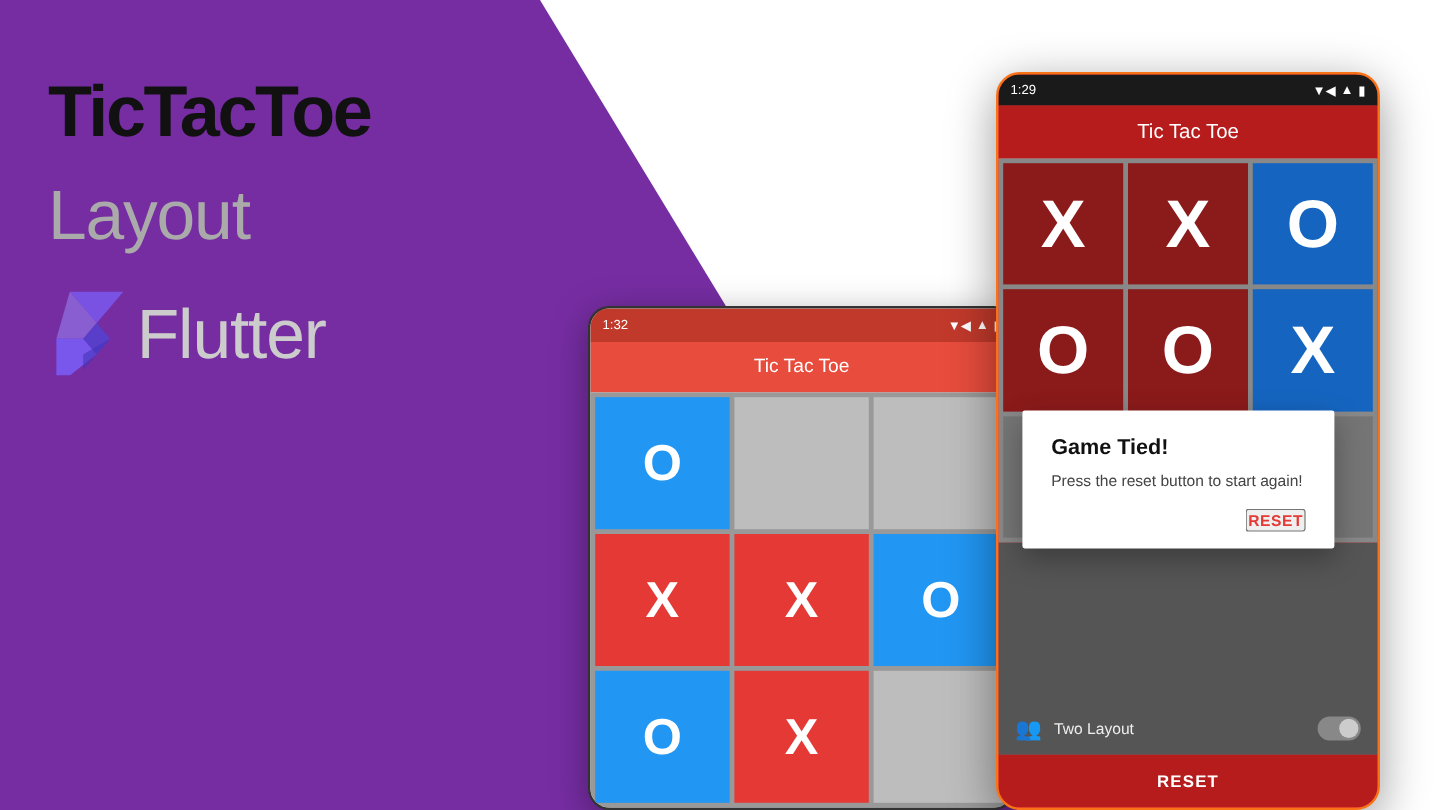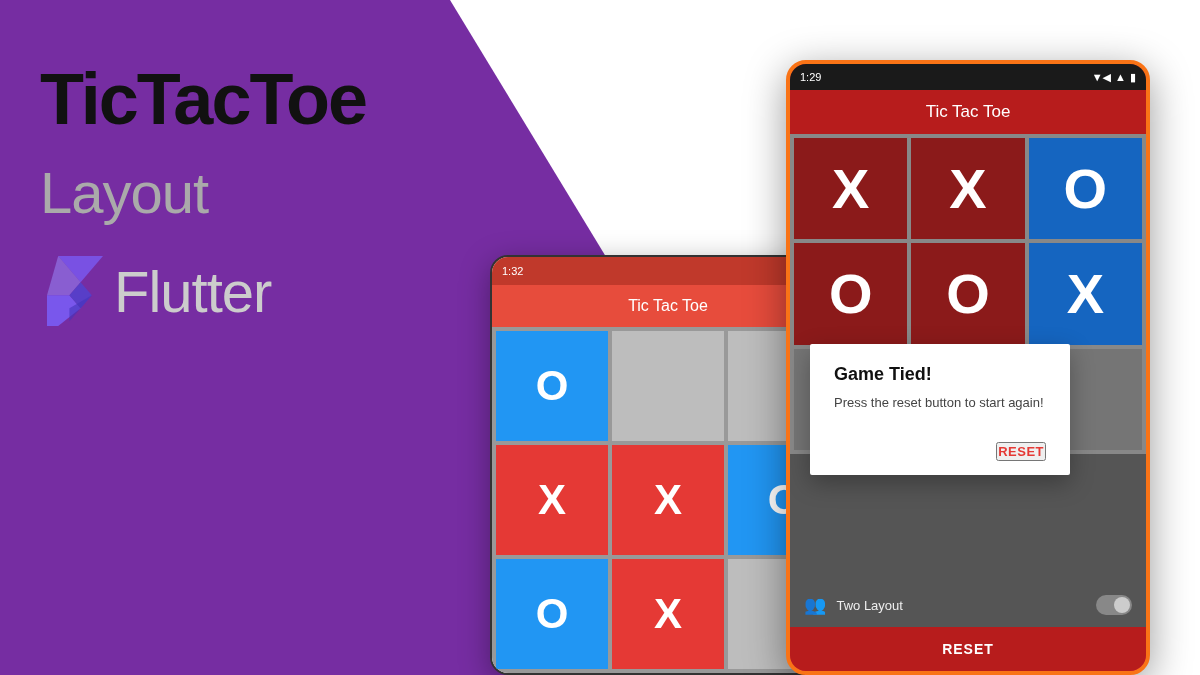--- a/index.html
+++ b/index.html
@@ -14,21 +14,21 @@
 
     
     .left-section {
       position: absolute;
       left: 40px;
       top: 60px;
       z-index: 2;
     }
 
     .app-title {
-      font-size: 72px;
+      font-size: 60px;
       font-weight: 900;
       color: #111111;
       letter-spacing: -2px;
       line-height: 1.1;
     }
 
     .subtitle-layout {
       font-size: 58px;
       font-weight: 400;
       color: #aaaaaa;
@@ -116,28 +116,28 @@
 
     .cell-blue { background: #2196F3; }
     .cell-red { background: #e53935; }
     .cell-gray { background: #bdbdbd; }
 
     
     .phone-right {
       position: absolute;
       right: 50px;
       top: 60px;
-      width: 364px;
+      width: 320px;
       height: 615px;
       background: #ef4444;
       border-radius: 20px;
       box-shadow: 0 10px 40px rgba(0,0,0,0.4);
       z-index: 4;
       overflow: hidden;
-      border: 4px solid #f97316;
+      border: 2px solid #f97316;
     }
 
     .phone-right-status {
       background: #1a1a1a;
       height: 26px;
       display: flex;
       align-items: center;
       padding: 0 10px;
       color: white;
       font-size: 11px;
@@ -192,21 +192,21 @@
     .dialog-title {
       font-size: 18px;
       font-weight: 700;
       color: #111;
       margin-bottom: 10px;
     }
 
     .dialog-message {
       font-size: 13px;
       color: #444;
-      margin-bottom: 32px;
+      margin-bottom: 16px;
     }
 
     .dialog-actions {
       display: flex;
       justify-content: flex-end;
     }
 
     .dialog-reset-btn {
       color: #e53935;
       font-size: 13px;

